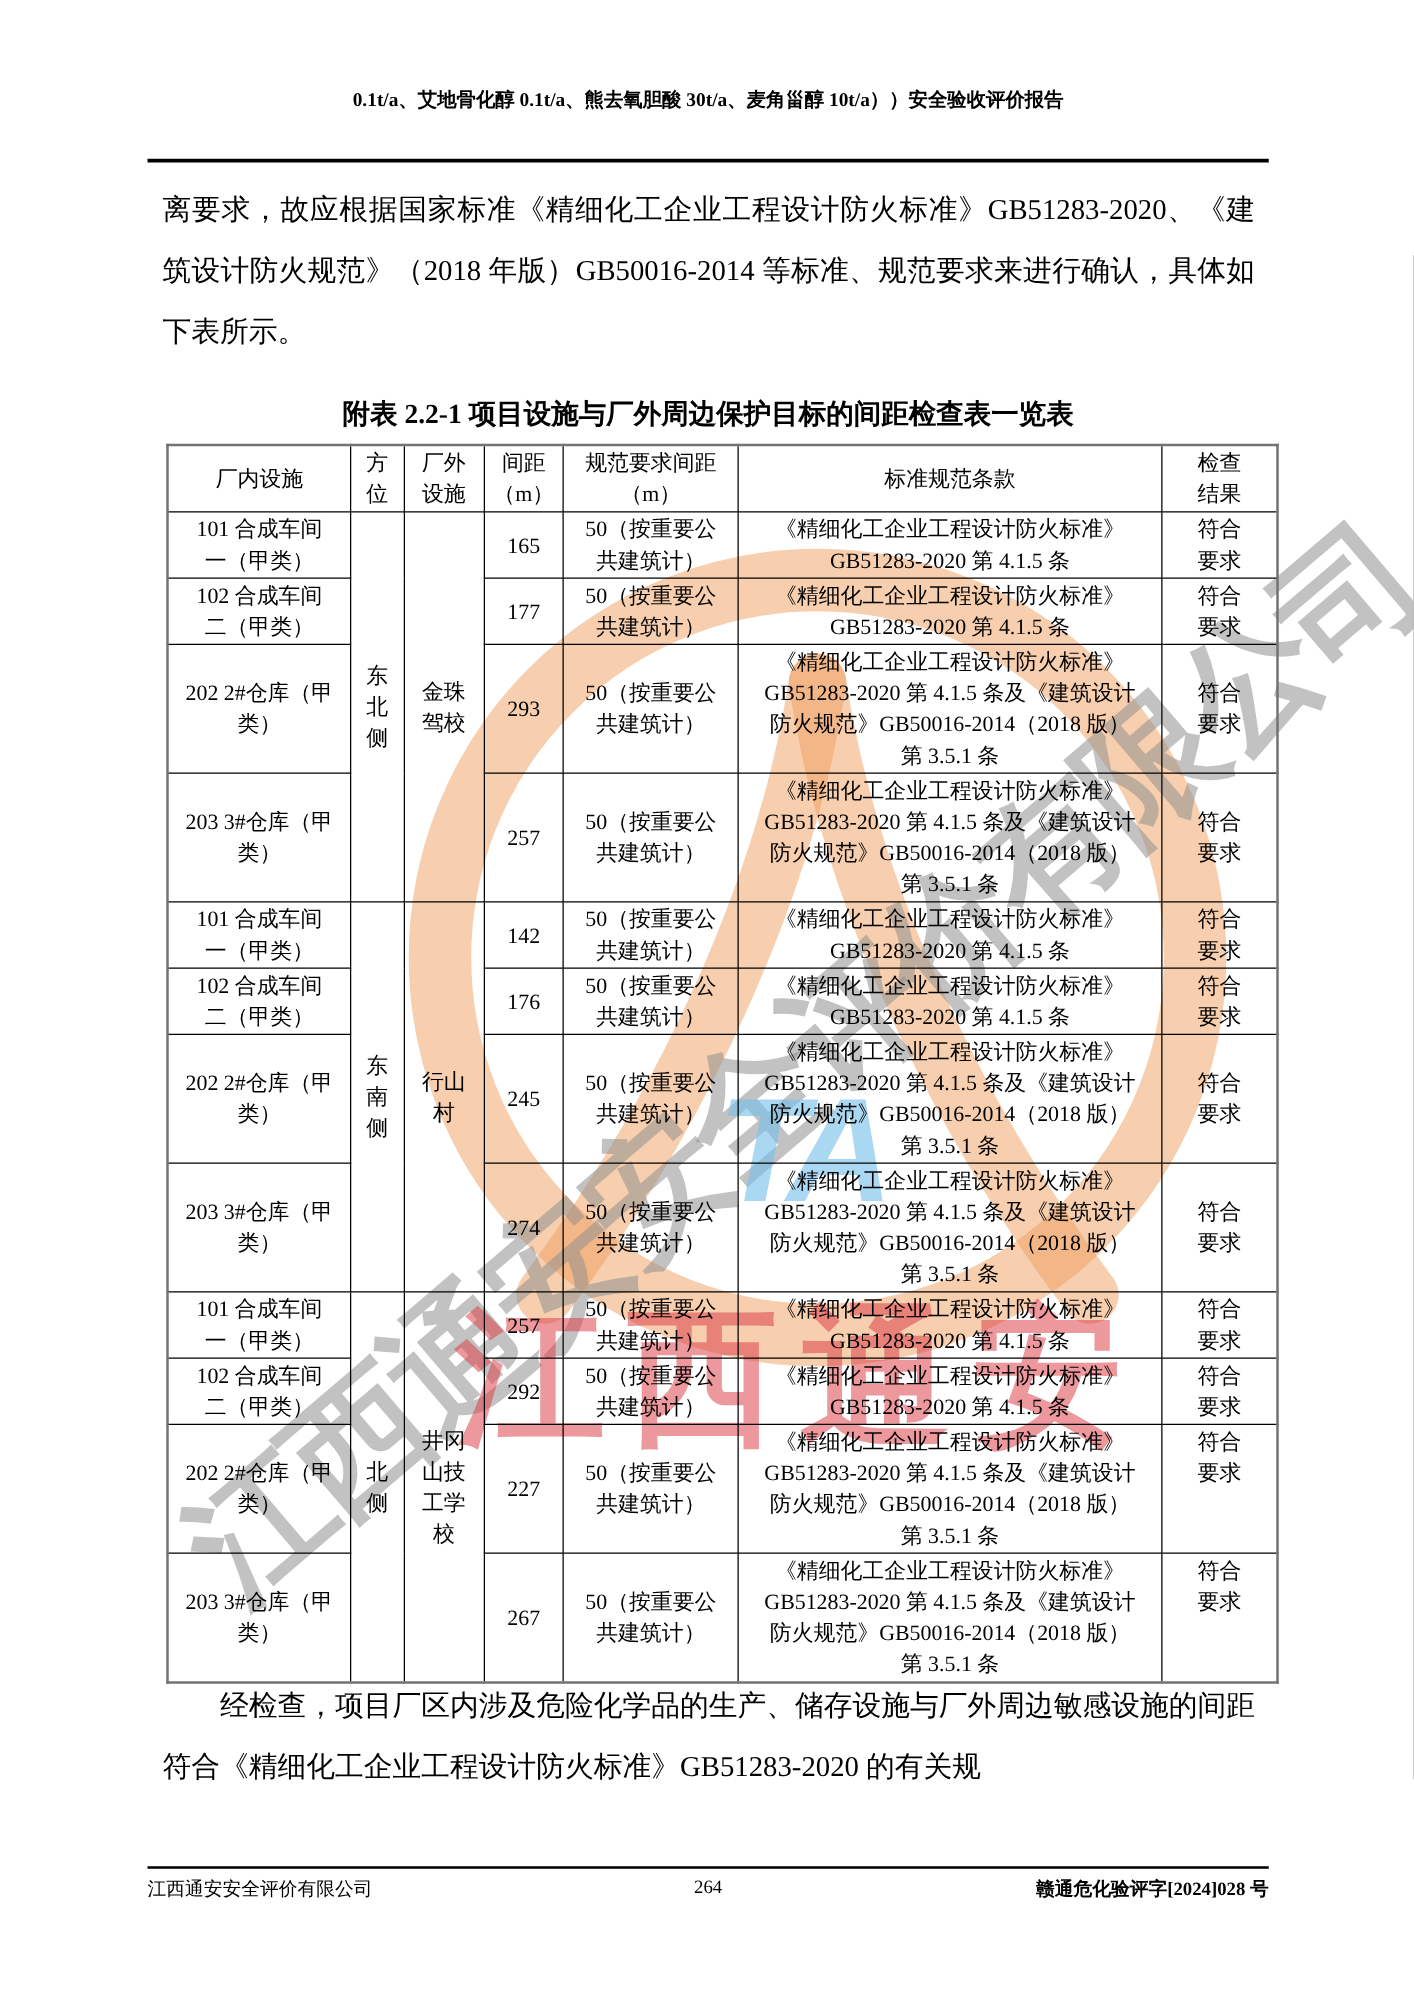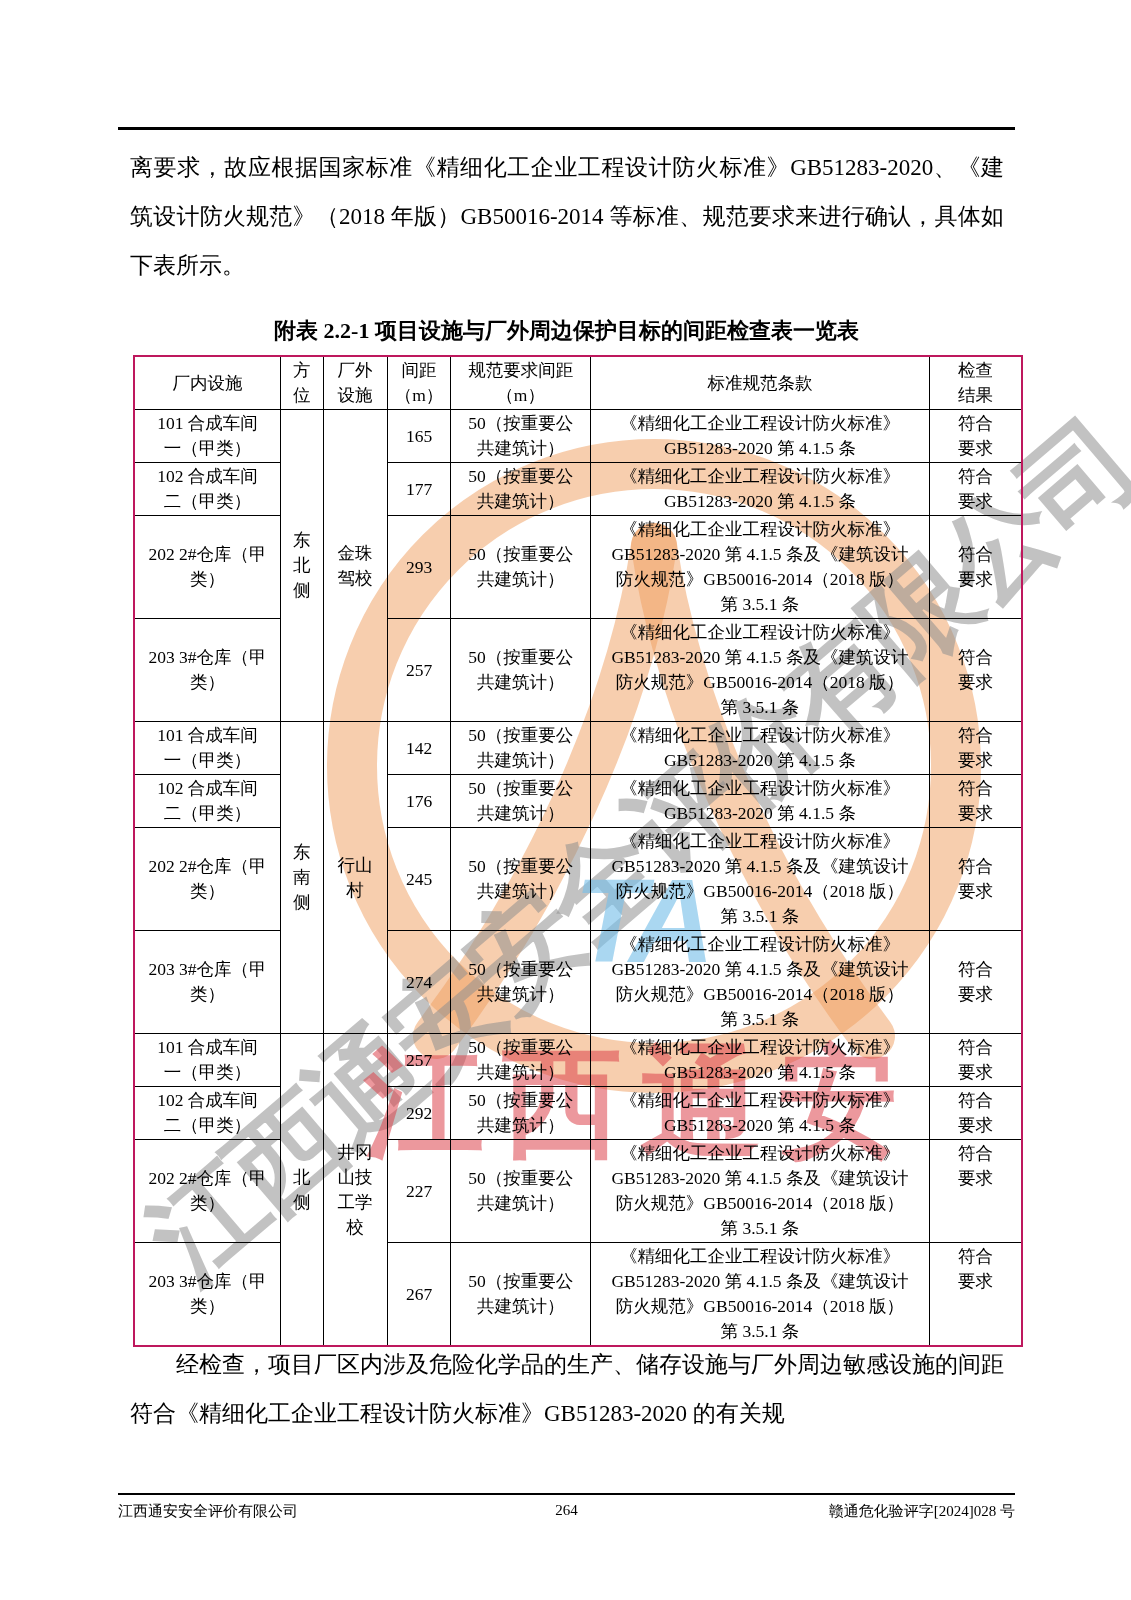--- a/index.html
+++ b/index.html
@@ -43,42 +43,42 @@
   }
   .table-title{
     position:absolute;top:316px;left:118px;width:897px;
     text-align:center;font-weight:bold;font-size:22px;
   }
   table.spec{
     position:absolute;top:355px;left:133px;width:890px;
     border-collapse:collapse;table-layout:fixed;
     font-size:17.5px;
   }
-  table.spec{border:2px solid #be185d;}
+  table.spec{border:2px solid #737373;}
   table.spec td,table.spec th{
     border:1px solid #000;
     padding:1px 2px;
     text-align:center;vertical-align:middle;
     font-weight:normal;
     line-height:25px;
     white-space:pre-line;
     overflow:hidden;
   }
   table.spec td.va-top{vertical-align:top;}
   .closing{
     position:absolute;top:1340px;left:130px;width:874px;
     font-size:23px;line-height:49px;text-align:justify;text-indent:2em;
   }
   .footer{
     position:absolute;top:1493px;left:118px;width:897px;
     border-top:2px solid #000;padding-top:7px;
     font-size:15px;
   }
   .footer .left{float:left;}
-  .footer .right{float:right;}
+  .footer .right{float:right;font-weight:bold;}
   .footer .center{
     position:absolute;left:50%;transform:translateX(-50%);
   }
 </style>
 </head>
 <body>
 
 <div class="page">
 
   <div class="wm-layer">
@@ -90,20 +90,21 @@
       </g>
     </svg>
     <div class="wm-gray">江西通安安全评价有限公司</div>
     <div class="wm-blue">TA</div>
     <div class="wm-red">江西通安</div>
   </div>
 
   <div class="content">
 
     <div class="doc-header">
+      <div>0.1t/a、艾地骨化醇 0.1t/a、熊去氧胆酸 30t/a、麦角甾醇 10t/a））安全验收评价报告</div>
     </div>
     <div class="header-rule"></div>
 
     <div class="intro">离要求，故应根据国家标准《精细化工企业工程设计防火标准》GB51283-2020、《建筑设计防火规范》（2018 年版）GB50016-2014 等标准、规范要求来进行确认，具体如下表所示。</div>
 
     <div class="table-title">附表 2.2-1 项目设施与厂外周边保护目标的间距检查表一览表</div>
 
     <table class="spec">
       <colgroup>
         <col style="width:16.5%">

